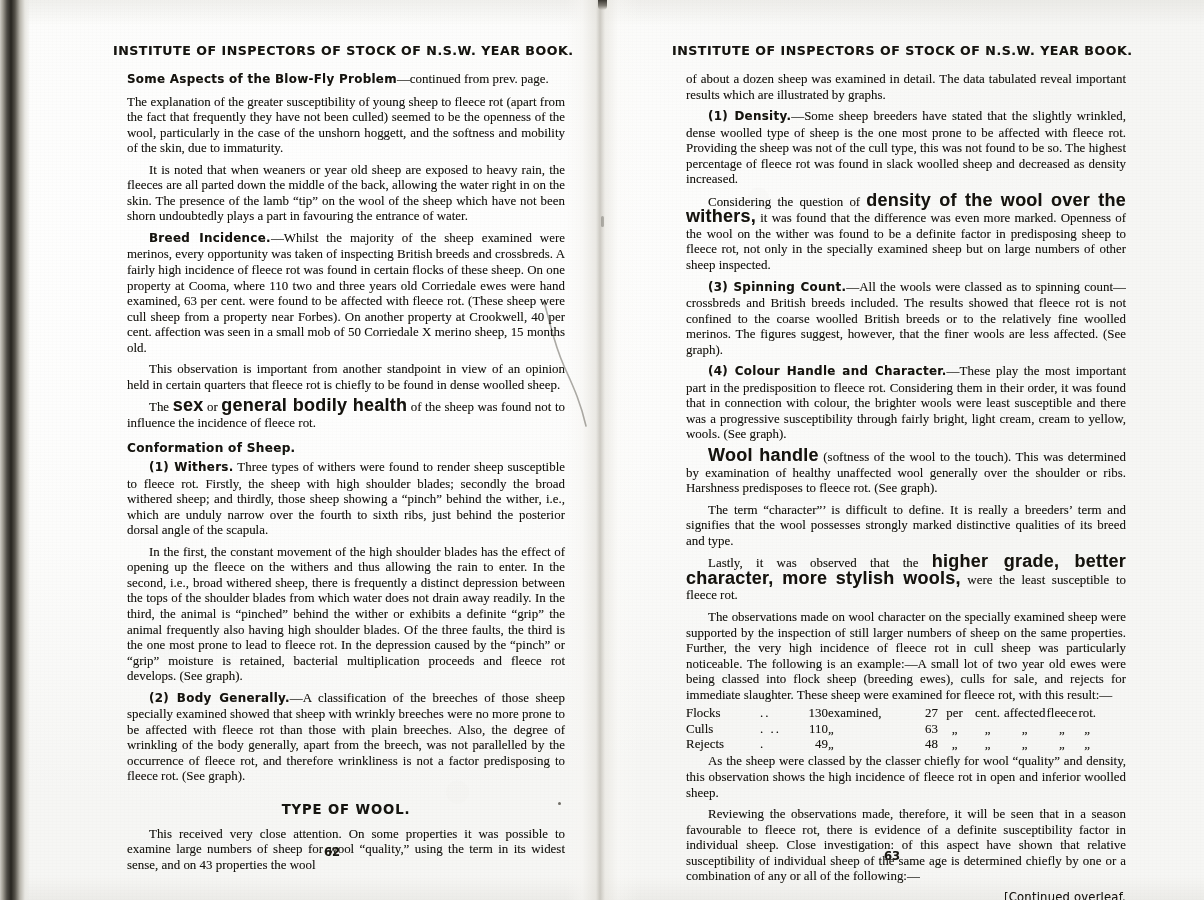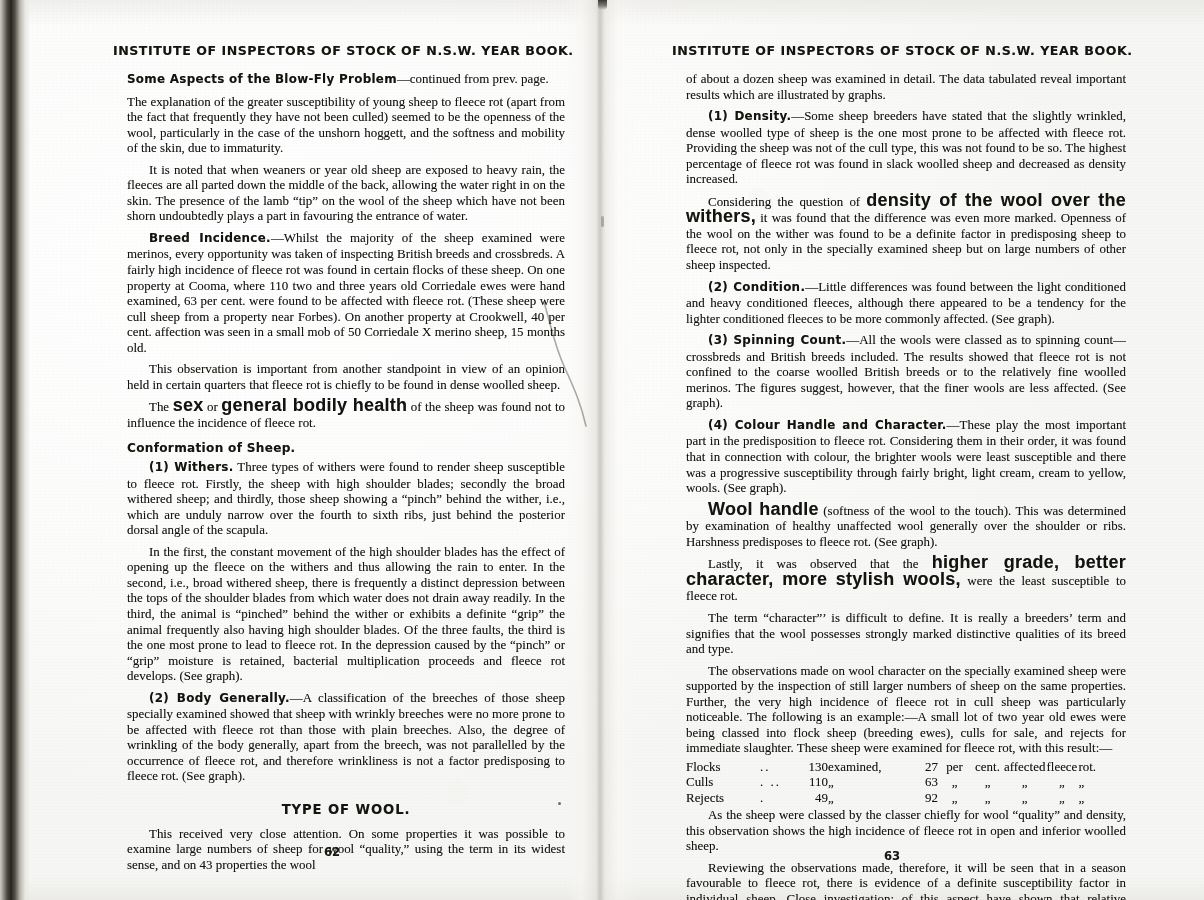--- a/index.html
+++ b/index.html
@@ -199,21 +199,21 @@
     padding: 0;
     white-space: nowrap;
     vertical-align: baseline;
   }
   .c-label { width: 74px; }
   .c-dots  { width: 30px; letter-spacing: 2px; }
   .c-num   { width: 38px; text-align: right; padding-right: 6px; }
   .c-word  { width: 76px; }
   .c-pct   { width: 34px; text-align: right; padding-right: 8px; }
   .c-d     { width: 33px; text-align: center; }
-  .c-tail  { text-align: left; }
+  .c-tail  { text-align: center; }
 
   .page-num {
     position: absolute;
     width: 100%;
     text-align: center;
     font-family: "DejaVu Sans", "Liberation Sans", sans-serif;
     font-weight: 700;
     font-size: 11.6px;
     color: #1a1812;
   }
@@ -295,31 +295,30 @@
     <div class="running-head rh-right">INSTITUTE OF INSPECTORS OF STOCK OF N.S.W. YEAR BOOK.</div>
 
     <div class="body-col br">
 
       <p class="noindent">of about a dozen sheep was examined in detail. The data tabulated reveal important results which are illustrated by graphs.</p>
 
       <p><span class="sec-lead">(1) Density.</span><span>—Some sheep breeders have stated that the slightly wrinkled, dense woolled type of sheep is the one most prone to be affected with fleece rot. Providing the sheep was not of the cull type, this was not found to be so. The highest percentage of fleece rot was found in slack woolled sheep and decreased as density increased.</span></p>
 
       <p><span>Considering the question of </span><span class="bold">density of the wool over the withers,</span><span> it was found that the difference was even more marked. Openness of the wool on the wither was found to be a definite factor in predisposing sheep to fleece rot, not only in the specially examined sheep but on large numbers of other sheep inspected.</span></p>
 
-      <p><span class="sec-lead">(2) Condition.</span><span>—Little differences was found between the light conditioned and heavy conditioned fleeces, although there appeared to be a tendency for the lighter conditioned fleeces to be more commonly affected. (See graph).</span></p>
 
       <p><span class="sec-lead">(3) Spinning Count.</span><span>—All the wools were classed as to spinning count—crossbreds and British breeds included. The results showed that fleece rot is not confined to the coarse woolled British breeds or to the relatively fine woolled merinos. The figures suggest, however, that the finer wools are less affected. (See graph).</span></p>
 
       <p><span class="sec-lead">(4) Colour Handle and Character.</span><span>—These play the most important part in the predisposition to fleece rot. Considering them in their order, it was found that in connection with colour, the brighter wools were least susceptible and there was a progressive susceptibility through fairly bright, light cream, cream to yellow, wools. (See graph).</span></p>
 
       <p><span class="bold">Wool handle</span><span> (softness of the wool to the touch). This was determined by examination of healthy unaffected wool generally over the shoulder or ribs. Harshness predisposes to fleece rot. (See graph).</span></p>
 
+      <p>The term “character”’ is difficult to define. It is really a breeders’ term and signifies that the wool possesses strongly marked distinctive qualities of its breed and type.</p>
+
       <p><span>Lastly, it was observed that the </span><span class="bold">higher grade, better character, more stylish wools,</span><span> were the least susceptible to fleece rot.</span></p>
-
-      <p>The term “character”’ is difficult to define. It is really a breeders’ term and signifies that the wool possesses strongly marked distinctive qualities of its breed and type.</p>
 
       <p>The observations made on wool character on the specially examined sheep were supported by the inspection of still larger numbers of sheep on the same properties. Further, the very high incidence of fleece rot in cull sheep was particularly noticeable. The following is an example:—A small lot of two year old ewes were being classed into flock sheep (breeding ewes), culls for sale, and rejects for immediate slaughter. These sheep were examined for fleece rot, with this result:—</p>
 
       <table class="results">
         <tbody>
           <tr>
             <td class="c-label">Flocks</td>
             <td class="c-dots">..</td>
             <td class="c-num">130</td>
             <td class="c-word">examined,</td>
@@ -340,21 +339,21 @@
             <td class="c-d">„</td>
             <td class="c-d">„</td>
             <td class="c-d">„</td>
             <td class="c-tail">„</td>
           </tr>
           <tr>
             <td class="c-label">Rejects</td>
             <td class="c-dots">.</td>
             <td class="c-num">49</td>
             <td class="c-word">„</td>
-            <td class="c-pct">92</td>
+            <td class="c-pct">48</td>
             <td class="c-d">„</td>
             <td class="c-d">„</td>
             <td class="c-d">„</td>
             <td class="c-d">„</td>
             <td class="c-tail">„</td>
           </tr>
         </tbody>
       </table>
 
       <p>As the sheep were classed by the classer chiefly for wool “quality” and density, this observation shows the high incidence of fleece rot in open and inferior woolled sheep.</p>

